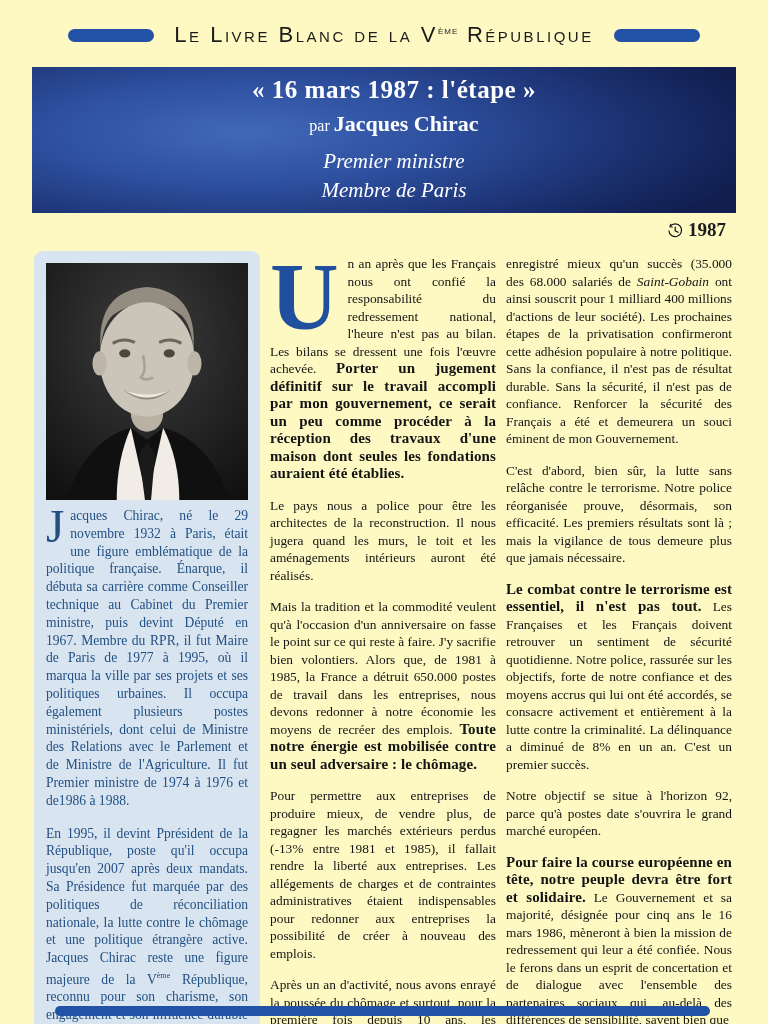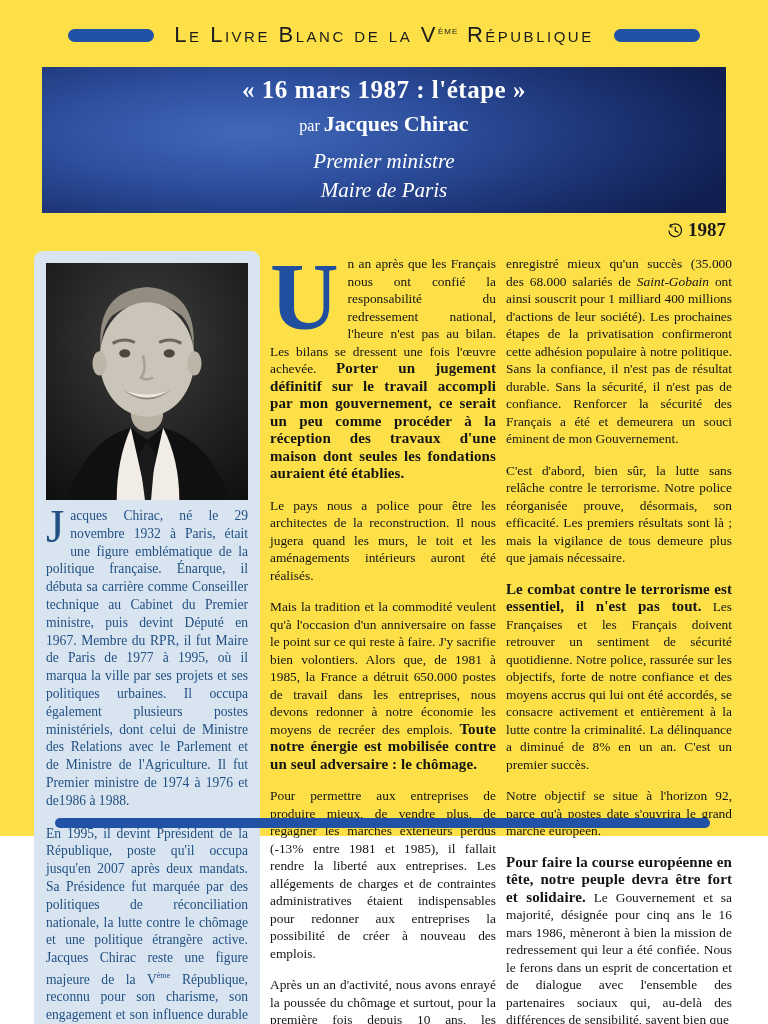--- a/index.html
+++ b/index.html
@@ -1,29 +1,29 @@
 <!DOCTYPE html>
 <html><head>
 <meta charset="utf-8">
 <style>
   html,body{margin:0;padding:0;background:#ffffff;}
   body{width:768px;height:1024px;overflow:hidden;font-family:"Liberation Serif","DejaVu Serif",serif;color:#111;}
-  .page{position:relative;width:768px;height:836px;background:#fde047;}
+  .page{position:relative;width:768px;height:1024px;background:#fef9c3;}
 
   
   .masthead{display:flex;align-items:center;justify-content:center;gap:20px;padding-top:22px;}
   .pill{width:86px;height:13px;border-radius:7px;background:#2152a5;flex:0 0 auto;}
   .masthead-title{font-family:"Liberation Sans","DejaVu Sans",sans-serif;font-variant:small-caps;
     font-size:22px;letter-spacing:2.5px;color:#1b1b1b;white-space:nowrap;}
   .masthead-title sup{font-size:0.52em;letter-spacing:1px;}
 
   
   .banner{width:684px;height:146px;margin:19px auto 0;color:#fff;text-align:center;
     display:flex;flex-direction:column;align-items:center;justify-content:center;
-    background:radial-gradient(ellipse 75% 95% at 30% 45%, #4169b8 0%, #2d4f9e 38%, #1b306f 75%, #111f50 100%);}
+    background:radial-gradient(ellipse 75% 95% at 30% 45%, #4169b8 0%, #2d4f9e 38%, #1b306f 75%, #111f50 100%);padding-left:20px;}
   .banner-title{font-size:25px;font-weight:bold;letter-spacing:0.5px;margin-bottom:7px;}
   .byline{font-size:16px;margin-bottom:10px;}
   .byline b{font-size:22px;font-weight:bold;}
   .role{font-style:italic;font-size:21px;line-height:1.35;}
 
   
   .daterow{width:684px;margin:6px auto 0;display:flex;justify-content:flex-end;align-items:center;gap:5px;}
   .year{font-weight:bold;font-size:19px;color:#1a1a1a;}
 
   
@@ -55,21 +55,21 @@
   <div class="masthead">
     <div class="pill"></div>
     <div class="masthead-title"><span>Le Livre Blanc de la V</span><sup>ème</sup><span> République</span></div>
     <div class="pill"></div>
   </div>
 
   <div class="banner">
     <div class="banner-title">« 16 mars 1987 : l'étape »</div>
     <div class="byline"><span>par </span><b>Jacques Chirac</b></div>
     <div class="role">Premier ministre</div>
-    <div class="role">Maire de Paris</div>
+    <div class="role">Membre de Paris</div>
   </div>
 
   <div class="daterow">
     <svg width="17" height="17" viewBox="0 0 24 24">
       <path d="M5.8 6.2 A9 9 0 1 1 4 12" fill="none" stroke="#141414" stroke-width="1.7"></path>
       <path d="M6.8 2.6 L5.5 6.6 L9.5 7.3" fill="none" stroke="#141414" stroke-width="1.5" stroke-linejoin="round"></path>
       <path d="M13 7.2 V12.4 L17 14.6" fill="none" stroke="#141414" stroke-width="1.7" stroke-linecap="round"></path>
     </svg>
     <span class="year">1987</span>
   </div>

